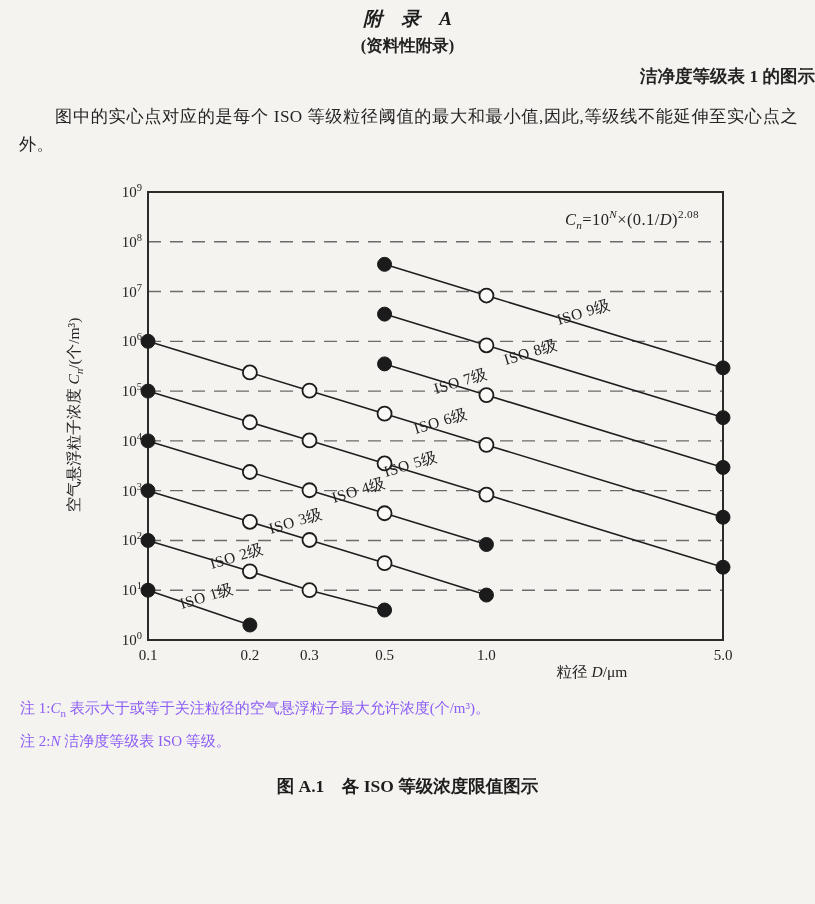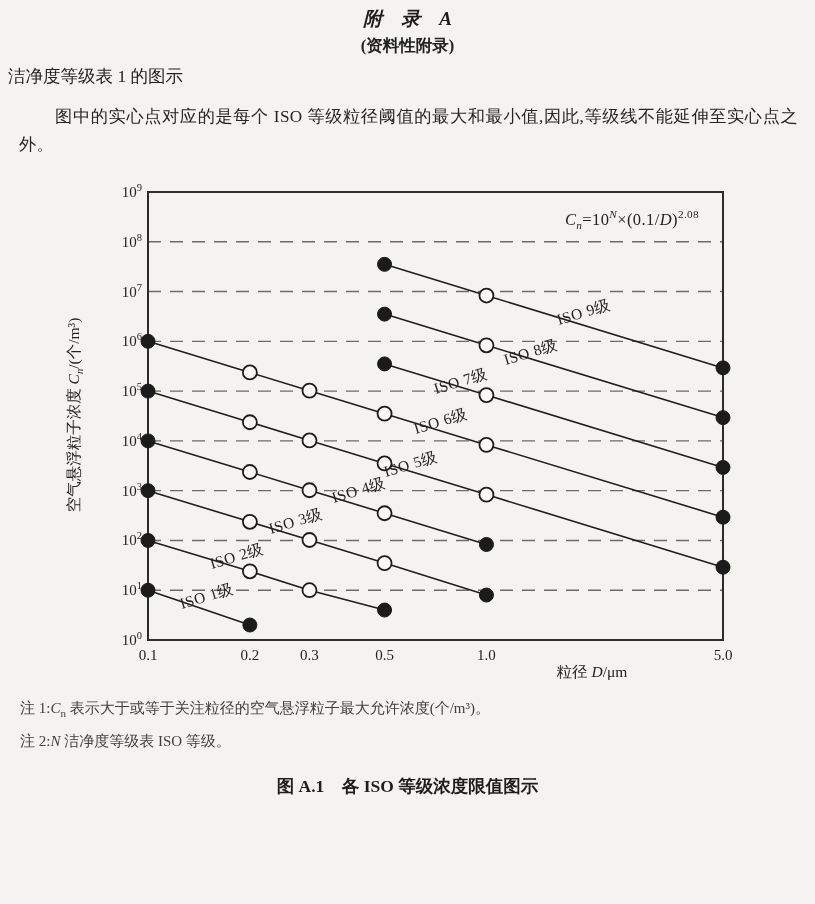--- a/index.html
+++ b/index.html
@@ -7,40 +7,40 @@
     width:815px;height:904px;overflow:hidden;
     background:#f5f3ef;color:#222;
     font-family:"Liberation Serif","DejaVu Serif",serif;
   }
   .page{width:815px;height:904px;position:relative;}
   .title1{
     padding-top:6px;margin:0;text-align:center;
     font-size:19px;font-weight:bold;color:#1d1d1d;font-style:italic;
   }
   .title2{margin:3px 0 0 0;text-align:center;font-size:16.5px;font-weight:bold;}
-  .title3{margin:7px 0 0 8px;text-align:left;font-size:17.5px;font-weight:normal;}
+  .title3{margin:7px 0 0 8px;text-align:right;font-size:17.5px;font-weight:bold;}
   .paras{margin:15px 17px 0 19px;}
   .para{
     margin:0 0 3px 0;font-size:17.2px;line-height:28px;
     text-indent:2.1em;text-align:justify;letter-spacing:0.3px;color:#252525;
   }
   .figure{margin-top:16px;}
   svg{display:block;}
   svg text{fill:#232323;font-family:"Liberation Serif","DejaVu Serif",serif;}
   .grid{stroke:#6b6b6b;stroke-width:1.4;stroke-dasharray:13 9;fill:none;}
   .frame{fill:none;stroke:#2b2b2b;stroke-width:2;}
   .series-line{fill:none;stroke:#1e1e1e;stroke-width:1.6;}
   .dot-filled{fill:#1b1b1b;stroke:#1b1b1b;stroke-width:1;}
   .dot-open{fill:#faf9f6;stroke:#1b1b1b;stroke-width:1.8;}
   .tick{font-size:15px;}
   .series-label{font-size:15.5px;letter-spacing:0.5px;}
   .axis-title{font-size:15.5px;}
   .formula-text{font-size:16.5px;letter-spacing:0.4px;}
   .notes{margin:6px 20px 0 20px;}
-  .note{margin:0 0 4px 0;font-size:15px;line-height:24px;color:#404040;}
+  .note{margin:0 0 4px 0;font-size:15px;line-height:24px;color:#8b5cf6;}
   .note i, .note sub{font-family:"Liberation Serif","DejaVu Serif",serif;}
   .note sub{font-size:11px;}
   .caption{
     margin-top:16px;text-align:center;
     font-size:17.5px;font-weight:bold;color:#1d1d1d;
   }
 </style>
 </head>
 <body>
 

